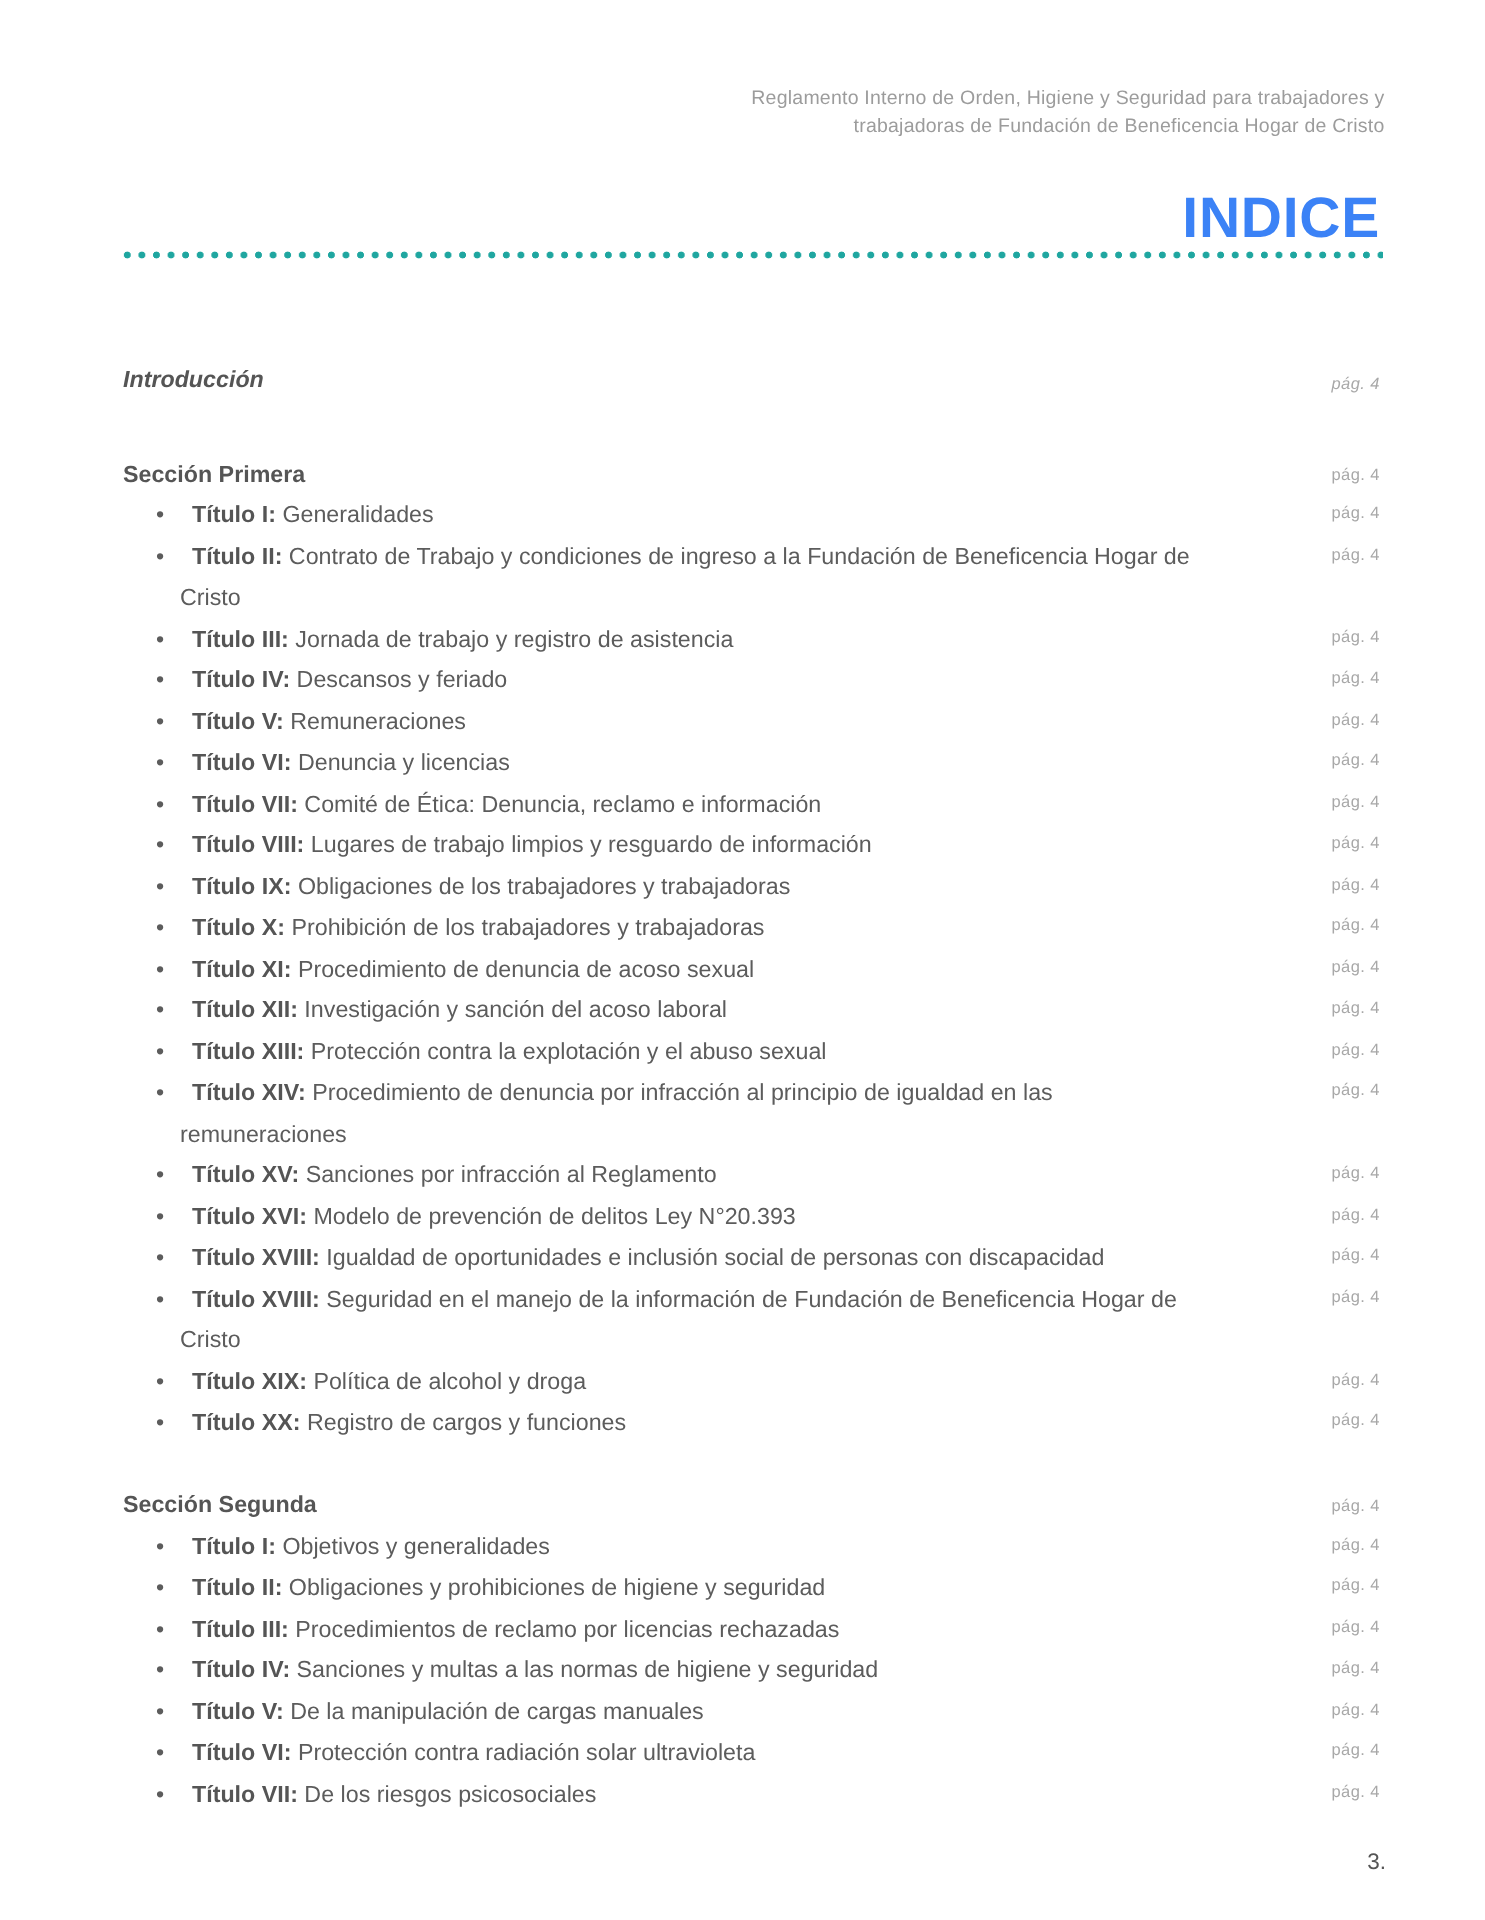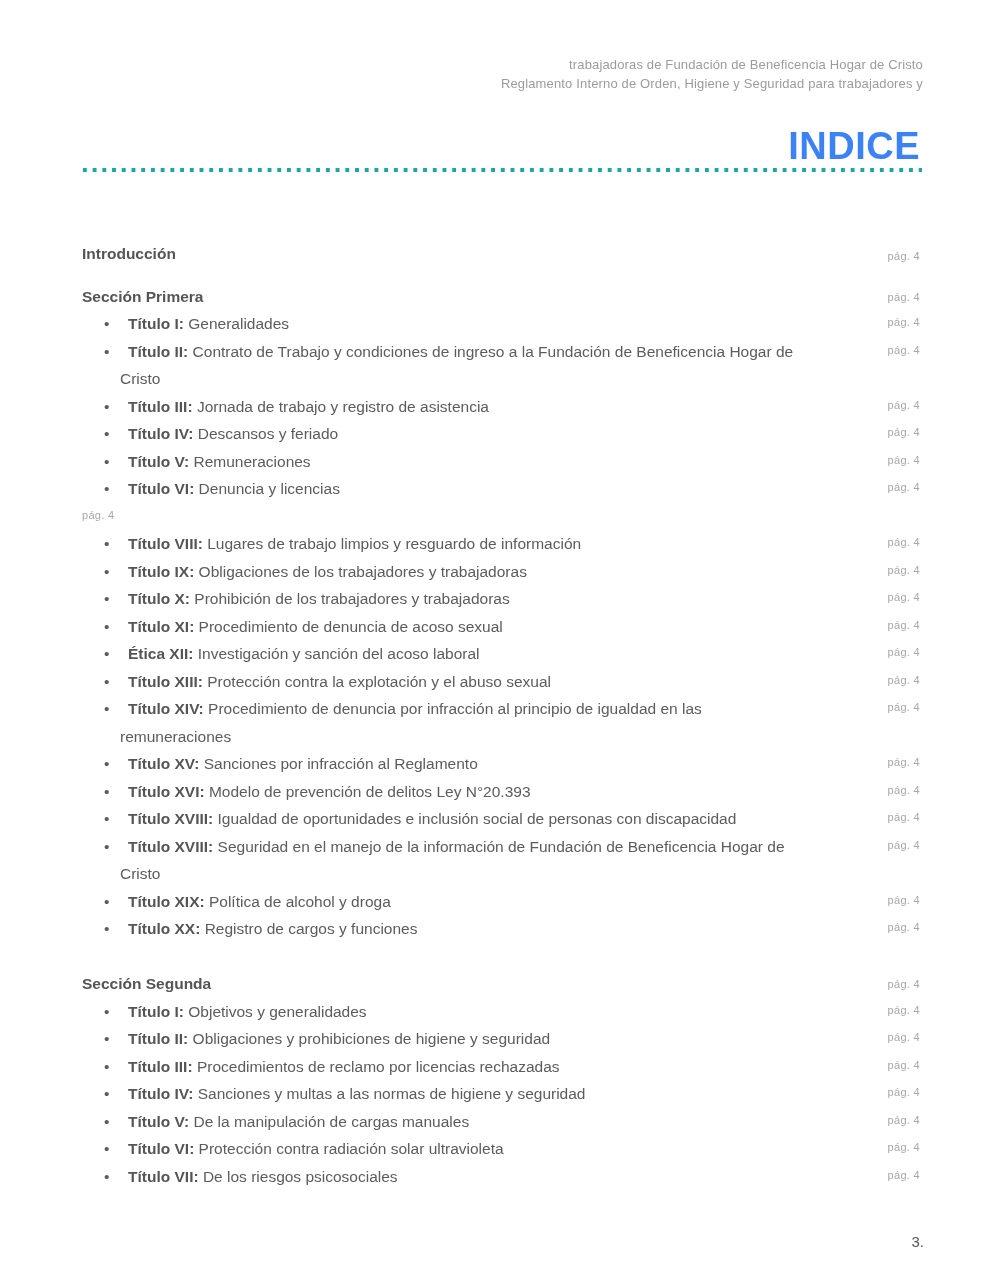--- a/index.html
+++ b/index.html
@@ -29,40 +29,40 @@
     }
     .toc-row {
       position: relative; display: flex; justify-content: space-between; align-items: flex-start;
     }
     .toc-row .text { color: #5c5c5c; font-size: 15.5px; line-height: 27.5px; }
     .toc-row .page {
       color: #a8a8a8; font-size: 11px; line-height: 27.5px; white-space: nowrap;
       position: relative; top: 1px; letter-spacing: 0.3px;
     }
     .toc-row.heading .text { font-weight: bold; color: #555555; }
-    .toc-row.intro { margin-bottom: 15px; }
+    .toc-row.intro { margin-bottom: 35px; font-style: italic; }
     .toc-row.intro .page { top: 3px; }
     .toc-row.item .text {
       padding-left: 38px; text-indent: -16px; width: 680px;
     }
     .toc-row.item .bullet { display: inline-block; width: 12px; text-indent: 0; font-weight: normal; color: #5c5c5c; }
     .toc-row.item .label { font-weight: bold; color: #555555; margin-left: 12px; }
     .toc-row.item .page { top: -1px; }
     .section-gap { height: 27.5px; }
     .page-number {
       position: absolute; right: 66px; top: 1232px;
       color: #555555; font-size: 15px; line-height: 20px;
     }
   </style>
 </head>
 <body>
 
 <div class="running-header">
+  <div>Reglamento Interno de Orden, Higiene y Seguridad para trabajadores y</div>
   <div>trabajadoras de Fundación de Beneficencia Hogar de Cristo</div>
-  <div>Reglamento Interno de Orden, Higiene y Seguridad para trabajadores y</div>
 </div>
 
 <div class="page-title">INDICE</div>
 <div class="dotted-rule"></div>
 
 <div class="toc">
   <div class="toc-row heading intro">
     <span class="text">Introducción</span>
     <span class="page">pág. 4</span>
   </div>
@@ -89,40 +89,41 @@
       </div>
       <div class="toc-row item">
         <span class="text"><span class="bullet">•</span><span class="label">Título V:</span><span> Remuneraciones</span></span>
         <span class="page">pág. 4</span>
       </div>
       <div class="toc-row item">
         <span class="text"><span class="bullet">•</span><span class="label">Título VI:</span><span> Denuncia y licencias</span></span>
         <span class="page">pág. 4</span>
       </div>
       <div class="toc-row item">
+        <span class="text"><span class="bullet">•</span><span class="label">Título VII:</span><span> Comité de Ética: Denuncia, reclamo e información</span></span>
         <span class="page">pág. 4</span>
       </div>
       <div class="toc-row item">
         <span class="text"><span class="bullet">•</span><span class="label">Título VIII:</span><span> Lugares de trabajo limpios y resguardo de información</span></span>
         <span class="page">pág. 4</span>
       </div>
       <div class="toc-row item">
         <span class="text"><span class="bullet">•</span><span class="label">Título IX:</span><span> Obligaciones de los trabajadores y trabajadoras</span></span>
         <span class="page">pág. 4</span>
       </div>
       <div class="toc-row item">
         <span class="text"><span class="bullet">•</span><span class="label">Título X:</span><span> Prohibición de los trabajadores y trabajadoras</span></span>
         <span class="page">pág. 4</span>
       </div>
       <div class="toc-row item">
         <span class="text"><span class="bullet">•</span><span class="label">Título XI:</span><span> Procedimiento de denuncia de acoso sexual</span></span>
         <span class="page">pág. 4</span>
       </div>
       <div class="toc-row item">
-        <span class="text"><span class="bullet">•</span><span class="label">Ética XII:</span><span> Investigación y sanción del acoso laboral</span></span>
+        <span class="text"><span class="bullet">•</span><span class="label">Título XII:</span><span> Investigación y sanción del acoso laboral</span></span>
         <span class="page">pág. 4</span>
       </div>
       <div class="toc-row item">
         <span class="text"><span class="bullet">•</span><span class="label">Título XIII:</span><span> Protección contra la explotación y el abuso sexual</span></span>
         <span class="page">pág. 4</span>
       </div>
       <div class="toc-row item">
         <span class="text"><span class="bullet">•</span><span class="label">Título XIV:</span><span> Procedimiento de denuncia por infracción al principio de igualdad en las remuneraciones</span></span>
         <span class="page">pág. 4</span>
       </div>

